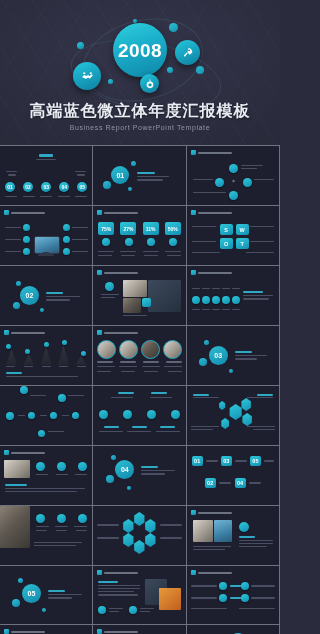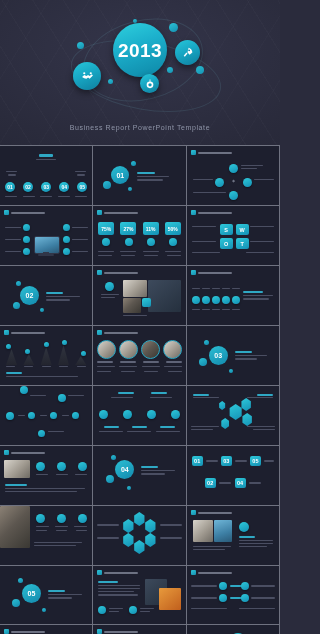--- a/index.html
+++ b/index.html
@@ -95,21 +95,21 @@
     <div class="orbit o2"></div>
 
     <div class="dot d1"></div>
     <div class="dot d2"></div>
     <div class="dot d3"></div>
     <div class="dot d4"></div>
     <div class="dot d5"></div>
     <div class="dot d6"></div>
 
     <div class="bub main">
-      <span class="yr">2013</span>
+      <span class="yr">2008</span>
     </div>
 
     <div class="bub b2">
       <svg class="ic" viewBox="0 0 24 24">
         <path d="M2 13l4-4 4 2 3-2 3 2 4-3 2 2-6 6-3-2-3 2-4-1z"></path>
         <circle cx="6" cy="6" r="2"></circle>
           <circle cx="18" cy="6" r="2"></circle>
       </svg>
     </div>
 
@@ -122,20 +122,21 @@
     </div>
 
     <div class="bub b4">
       <svg class="ic" viewBox="0 0 24 24" style="width:10px;height:10px">
         <circle cx="12" cy="14" r="8"></circle>
         <circle cx="12" cy="14" r="4" style="fill:#1199bb"></circle>
         <rect x="11" y="1" width="2" height="9"></rect>
       </svg>
     </div>
 
+    <div class="cover-title">高端蓝色微立体年度汇报模板</div>
     <div class="cover-sub">Business Report PowerPoint Template</div>
   </div>
 
   <div class="grid">
 
     <div class="slide">
       <div class="abs ctr col" style="left:0;right:0;top:8px;align-items:center;">
         <span class="txt teal" style="width:14px;height:2.5px"></span>
         <span class="txt" style="width:20px;height:1.5px;margin-top:2px"></span>
       </div>

